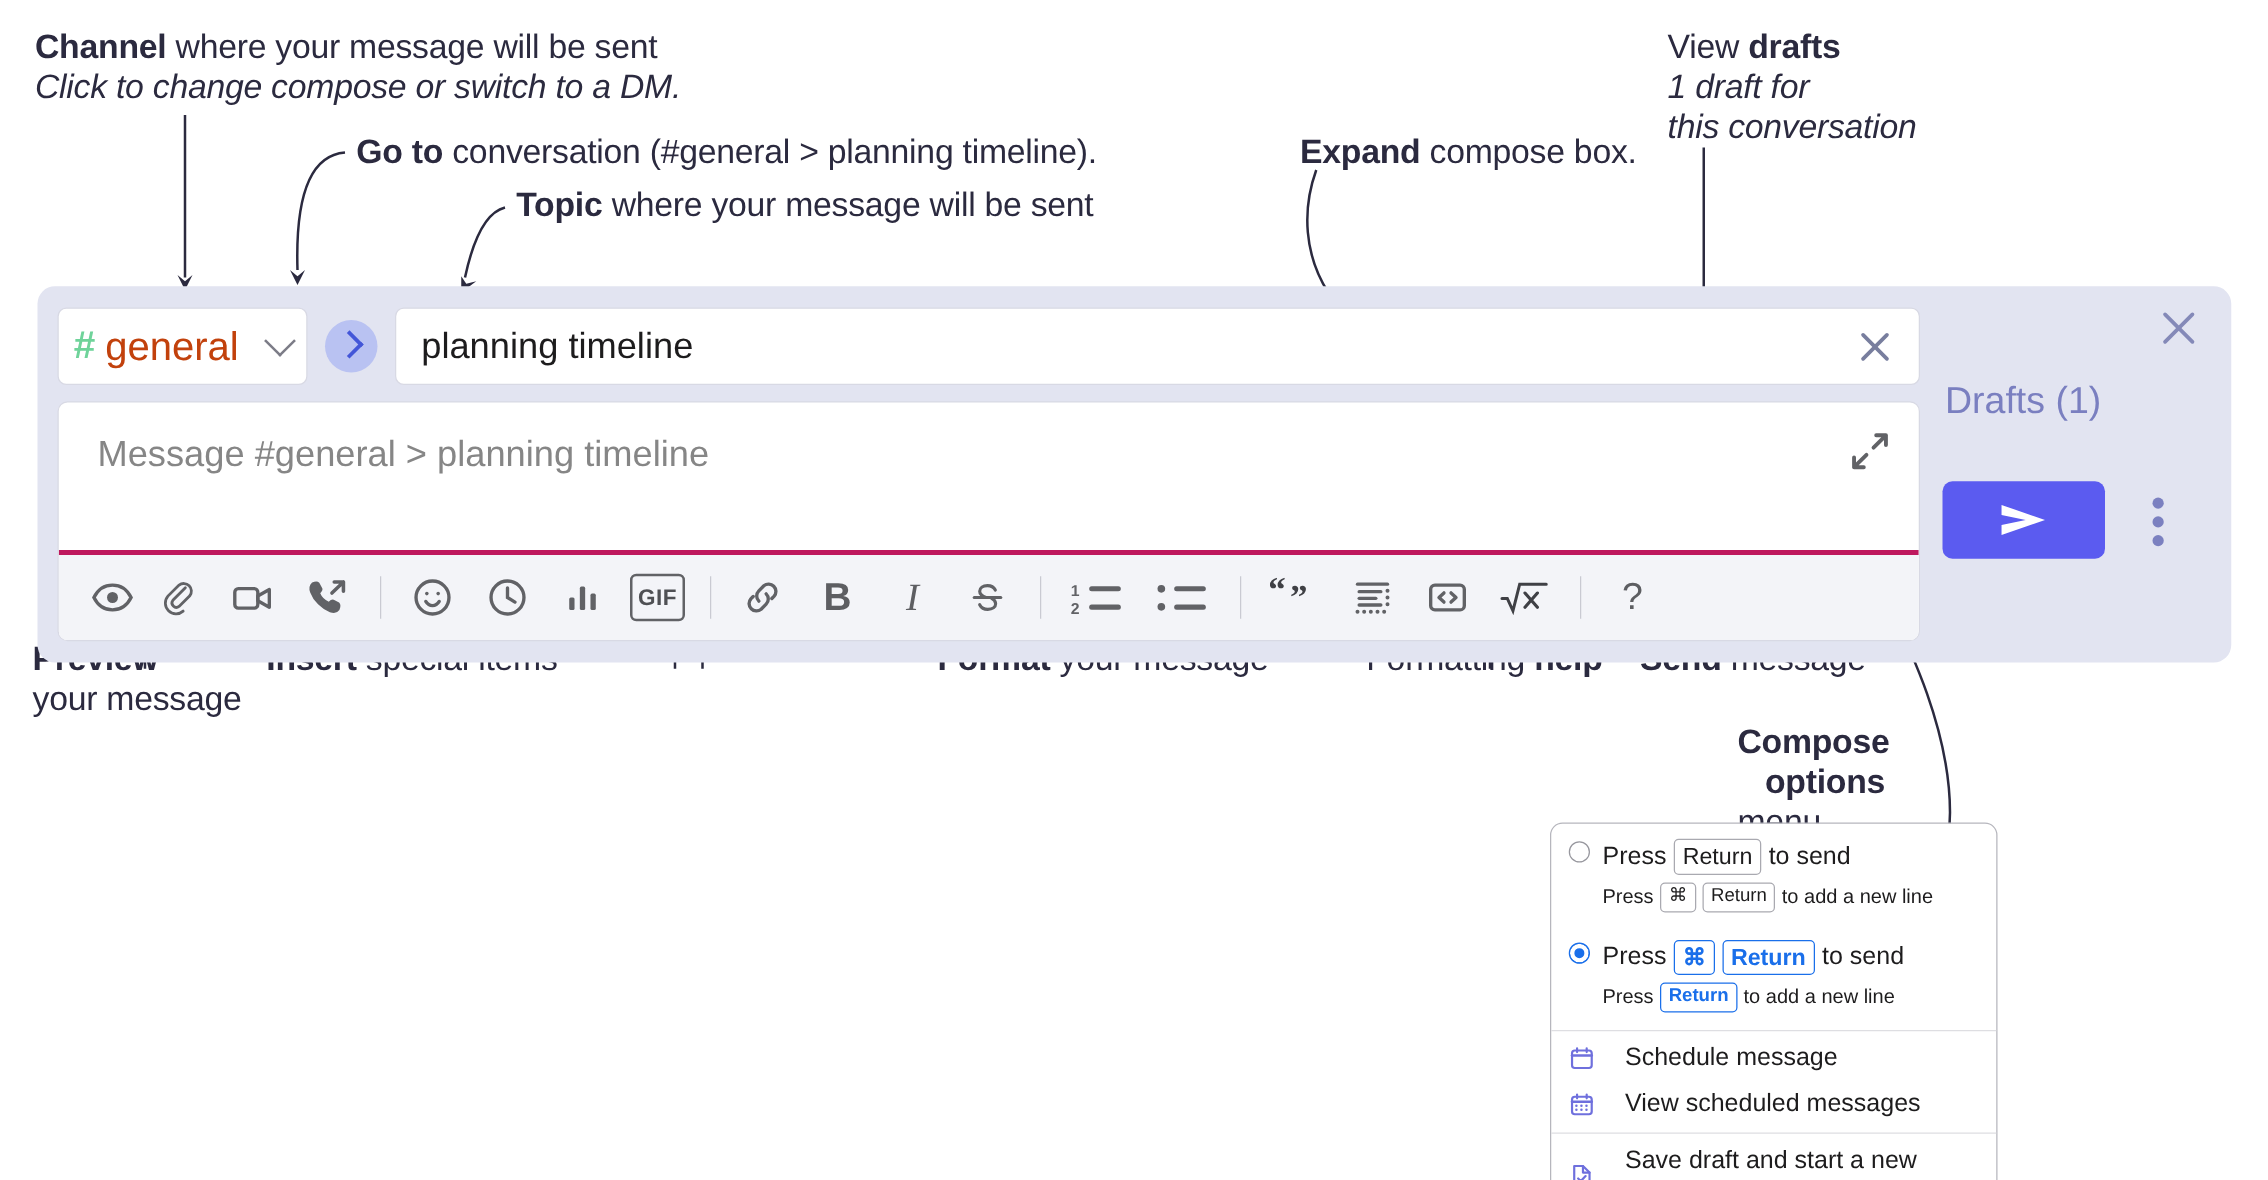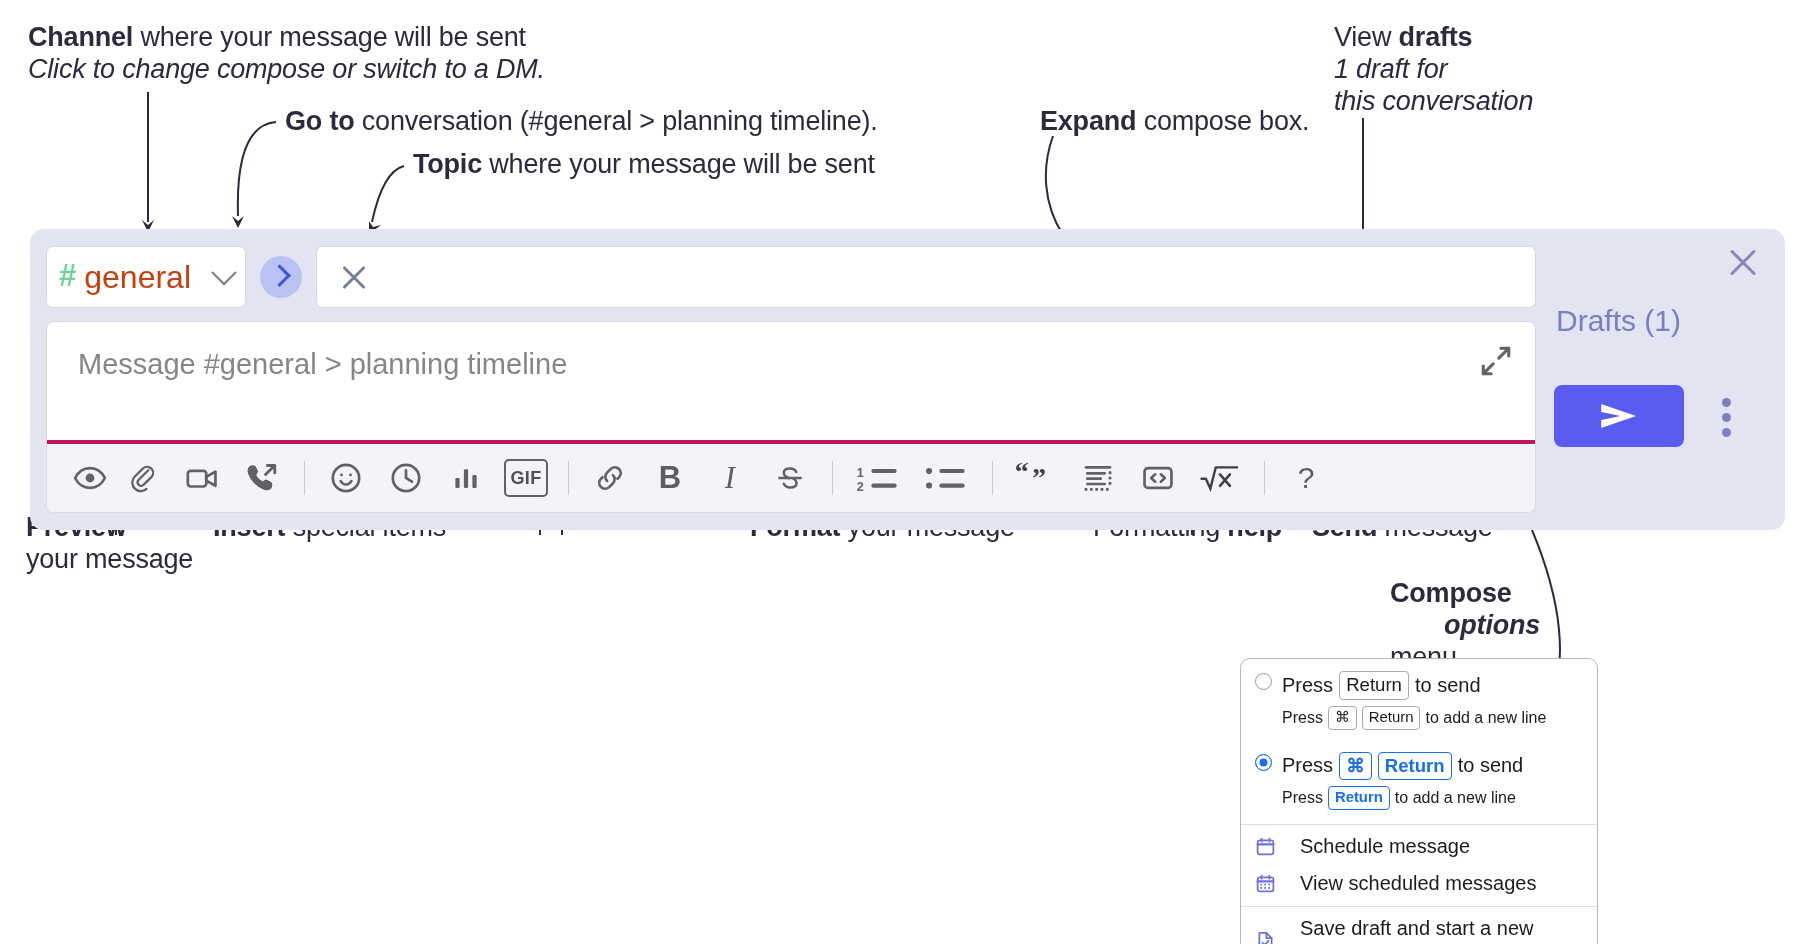--- a/index.html
+++ b/index.html
@@ -326,21 +326,21 @@
 
 <div class="ann" style="left:213px; top:512px;"><b>Insert</b><span> special items</span></div>
 
 <div class="ann" style="left:750px; top:512px;"><b>Format</b><span> your message</span></div>
 
 <div class="ann" style="left:1093px; top:512px;"><span>Formatting </span><b>help</b></div>
 
 <div class="ann" style="left:1312px; top:512px;"><b>Send</b><span> message</span></div>
 
 <div class="ann" style="left:1390px; top:578px;"><b>Compose</b></div>
-<div class="ann" style="left:1444px; top:610px;font-style:italic;"><b>options</b></div>
+<div class="ann" style="left:1412px; top:610px;"><b>options</b></div>
 <div class="ann" style="left:1390px; top:642px;">menu</div>
 
 <svg id="lines" viewBox="0 0 1814 944">
   <g fill="none" stroke="#2b2a3f" stroke-width="2">
 
     <path d="M148,92 L148,222"></path>
     <path d="M148,232 l-6,-12 l6,5 l6,-5 z" fill="#2b2a3f" stroke="none"></path>
 
     <path d="M276,122 C250,124 236,152 238,216"></path>
     <path d="M238,228 l-6,-12 l6,5 l6,-5 z" fill="#2b2a3f" stroke="none"></path>
@@ -380,20 +380,21 @@
         <span id="channel-hash">#</span>
         <span id="channel-name">general</span>
         <span class="chev"></span>
       </div>
 
       <div id="goto-btn">
         <span class="gchev"></span>
       </div>
 
       <div id="topic-field">
+        <span id="topic-value">planning timeline</span>
         <span id="topic-clear"></span>
       </div>
     </div>
 
     <div id="message-box">
       <div id="message-placeholder">Message #general &gt; planning timeline</div>
 
       <div id="expand-btn">
         <svg width="34" height="34" viewBox="0 0 24 24" fill="none" stroke="#616266" stroke-width="2.2" stroke-linecap="round" stroke-linejoin="round">
           <path d="M21 3 L14 10 M21 3 L21 8.5 M21 3 L15.5 3"></path>

